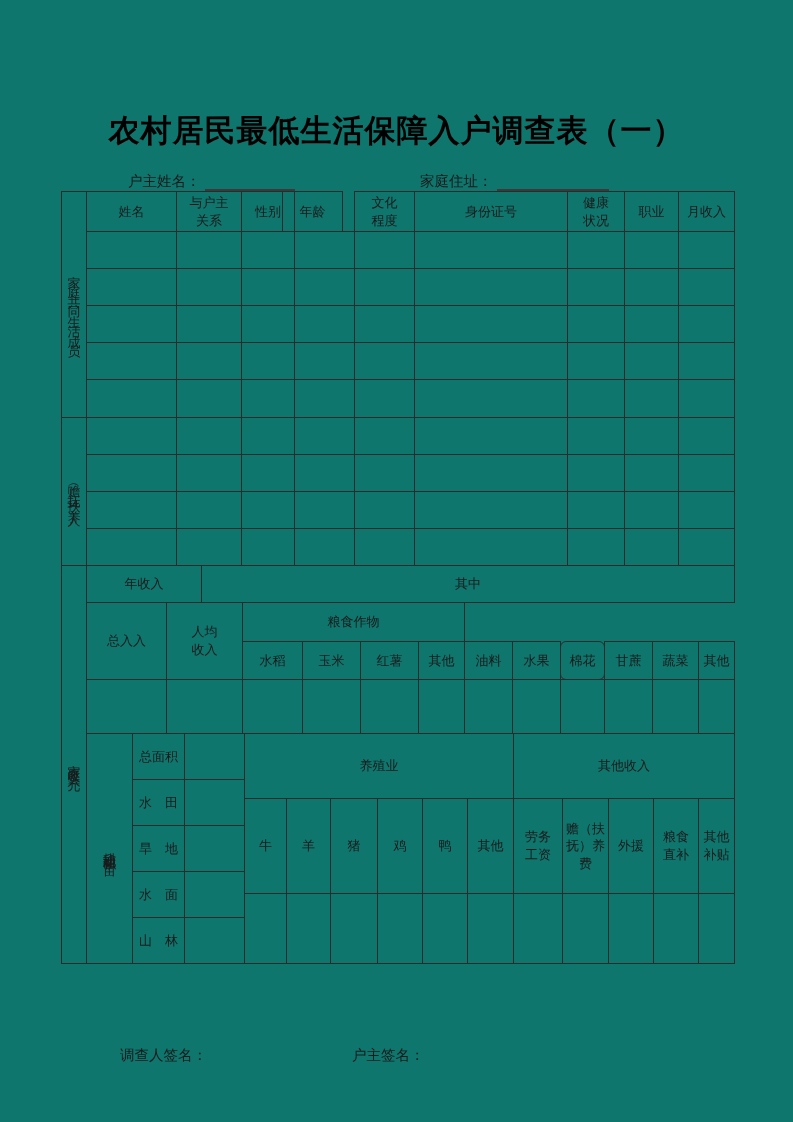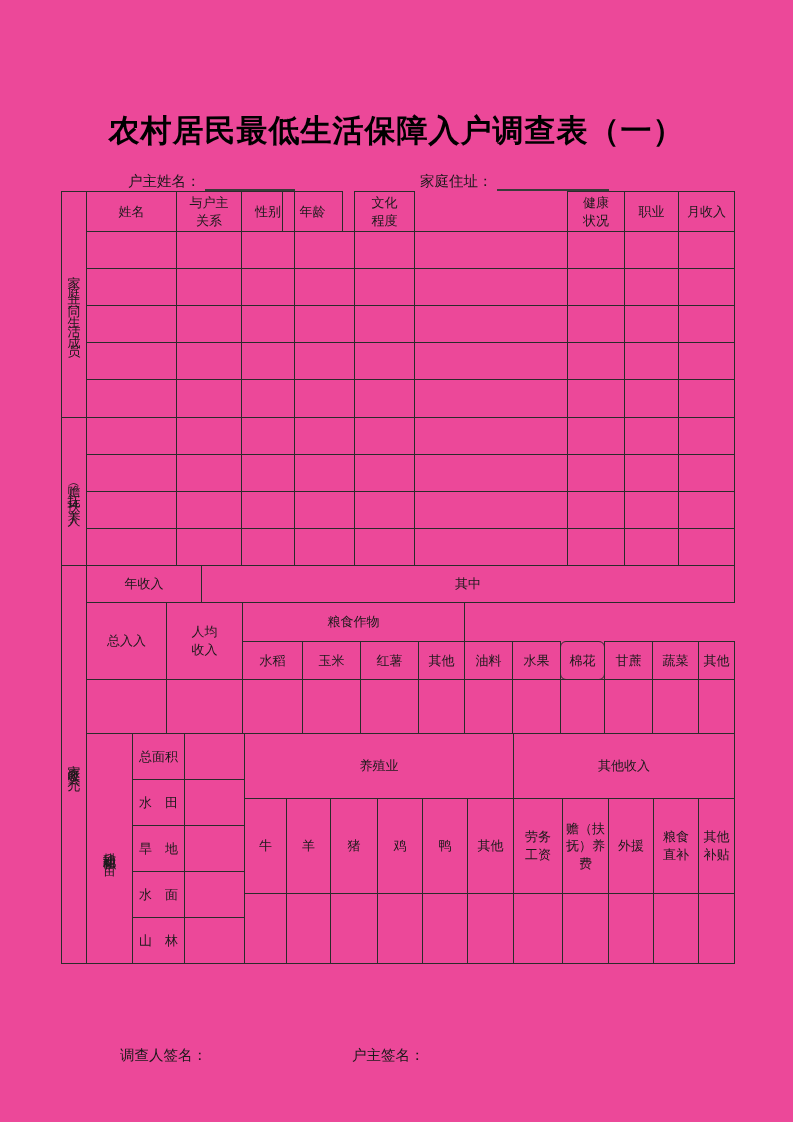--- a/index.html
+++ b/index.html
@@ -1,20 +1,20 @@
 <!DOCTYPE html>
 <html><head>
 <meta charset="utf-8">
 <style>
   html,body{margin:0;padding:0;background:#888;}
   .page{
     position:relative;
     width:793px;height:1122px;
     margin:0 auto;
-    background:#ec4899;
+    background:#0f766e;
     font-family:"Liberation Serif","DejaVu Serif",serif;
     color:#1a1a1a;
     overflow:hidden;
   }
   .title{
     position:absolute;
     top:110px;left:0;width:100%;
     margin:0;
     text-align:center;
     font-size:31px;
@@ -89,20 +89,21 @@
   </div>
 
   <div id="form-table">
       <div class="cell" style="left: 86px; top: 191px; width: 91px; height: 41px;">姓名</div>
       <div class="cell" style="left: 176px; top: 191px; width: 66px; height: 41px;">与户主
 关系</div>
       <div class="cell" style="left: 241px; top: 191px; width: 54px; height: 41px;">性别</div>
       <div class="cell" style="left: 282px; top: 191px; width: 61px; height: 41px; font-family: Liberation Serif, serif;">年龄</div>
       <div class="cell" style="left: 354px; top: 191px; width: 61px; height: 41px;">文化
 程度</div>
+      <div class="cell" style="left: 414px; top: 191px; width: 154px; height: 41px;">身份证号</div>
       <div class="cell" style="left: 567px; top: 191px; width: 58px; height: 41px;">健康
 状况</div>
       <div class="cell" style="left: 624px; top: 191px; width: 55px; height: 41px;">职业</div>
       <div class="cell" style="left: 678px; top: 191px; width: 57px; height: 41px;">月收入</div>
       <div class="cell v" style="left: 61px; top: 191px; width: 26px; height: 227px; letter-spacing: 10px;">家庭共同生活成员</div>
       <div class="cell v" style="left: 61px; top: 417px; width: 26px; height: 149px; letter-spacing: 5px;">赡（抚扶）养人</div>
       <div class="cell v" style="left: 61px; top: 565px; width: 26px; height: 399px; letter-spacing: 3px;">家庭收入（元）</div>
       <div class="cell" style="left: 86px; top: 231px; width: 91px; height: 38px;"></div>
       <div class="cell" style="left: 176px; top: 231px; width: 66px; height: 38px;"></div>
       <div class="cell" style="left: 241px; top: 231px; width: 54px; height: 38px;"></div>

